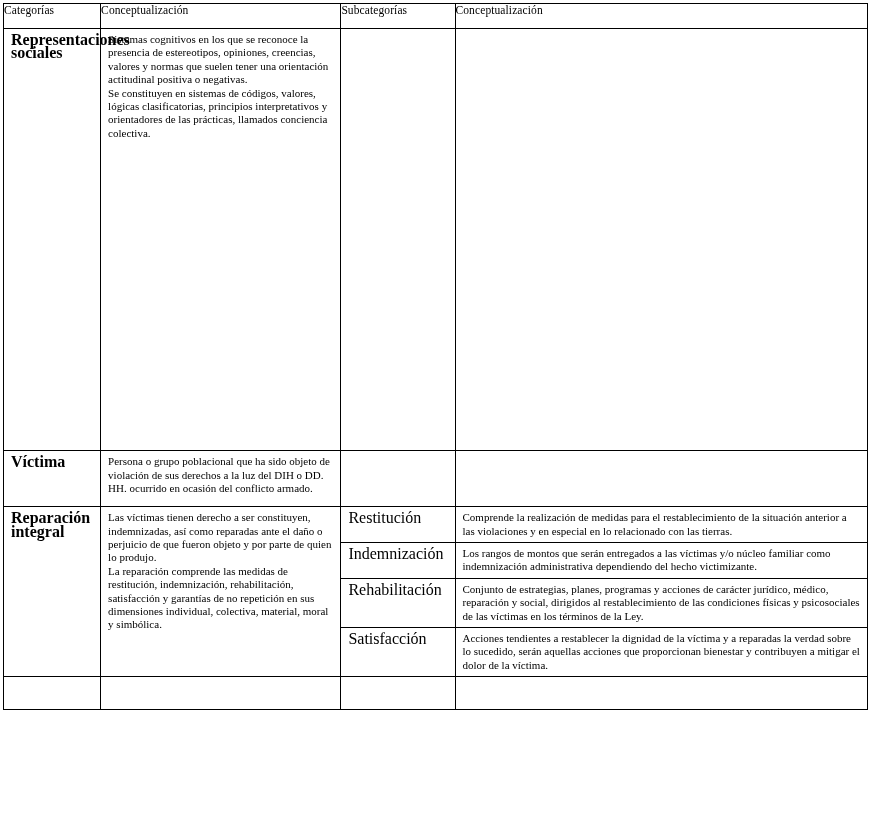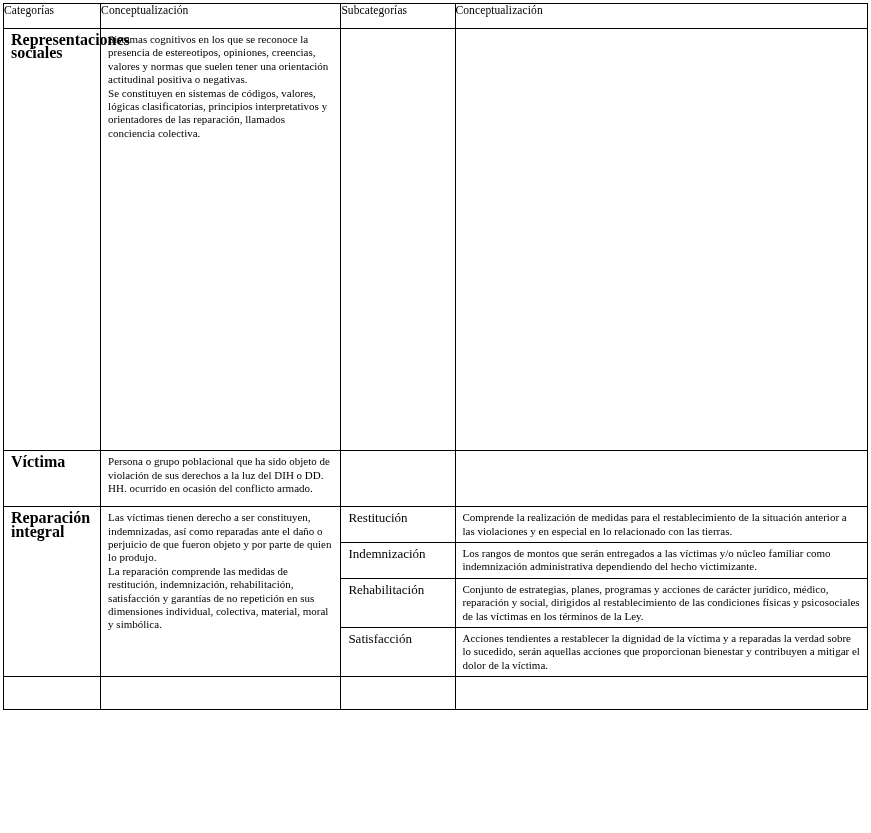--- a/index.html
+++ b/index.html
@@ -67,21 +67,21 @@
   .body-text {
     font-size: 11px;
     line-height: 13.4px;
   }
   .cat-label {
     font-weight: bold;
     font-size: 16px;
     line-height: 13.4px;
   }
   .sub-label {
-    font-size: 13px;
+    font-size: 16px;
     line-height: 13.4px;
   }
 
   
   .vmid {
     vertical-align: middle;
   }
   .vtop {
     vertical-align: top;
   }
@@ -123,21 +123,21 @@
       </thead>
       <tbody>
 
         <tr>
           <td class="vmid">
             <div class="cell-pad cat-label">Representaciones sociales</div>
           </td>
           <td class="vtop">
             <div class="cell-pad body-text">
               <p class="para">Sistemas cognitivos en los que se reconoce la presencia de estereotipos, opiniones, creencias, valores y normas que suelen tener una orientación actitudinal positiva o negativas.</p>
-              <p class="para">Se constituyen en sistemas de códigos, valores, lógicas clasificatorias, principios interpretativos y orientadores de las reparación, llamados conciencia colectiva.</p>
+              <p class="para">Se constituyen en sistemas de códigos, valores, lógicas clasificatorias, principios interpretativos y orientadores de las prácticas, llamados conciencia colectiva.</p>
             </div>
           </td>
           <td class="vtop">
             <div class="cell-pad sub-label"></div>
           </td>
           <td class="vtop">
             <div class="cell-pad body-text"></div>
           </td>
         </tr>
 

